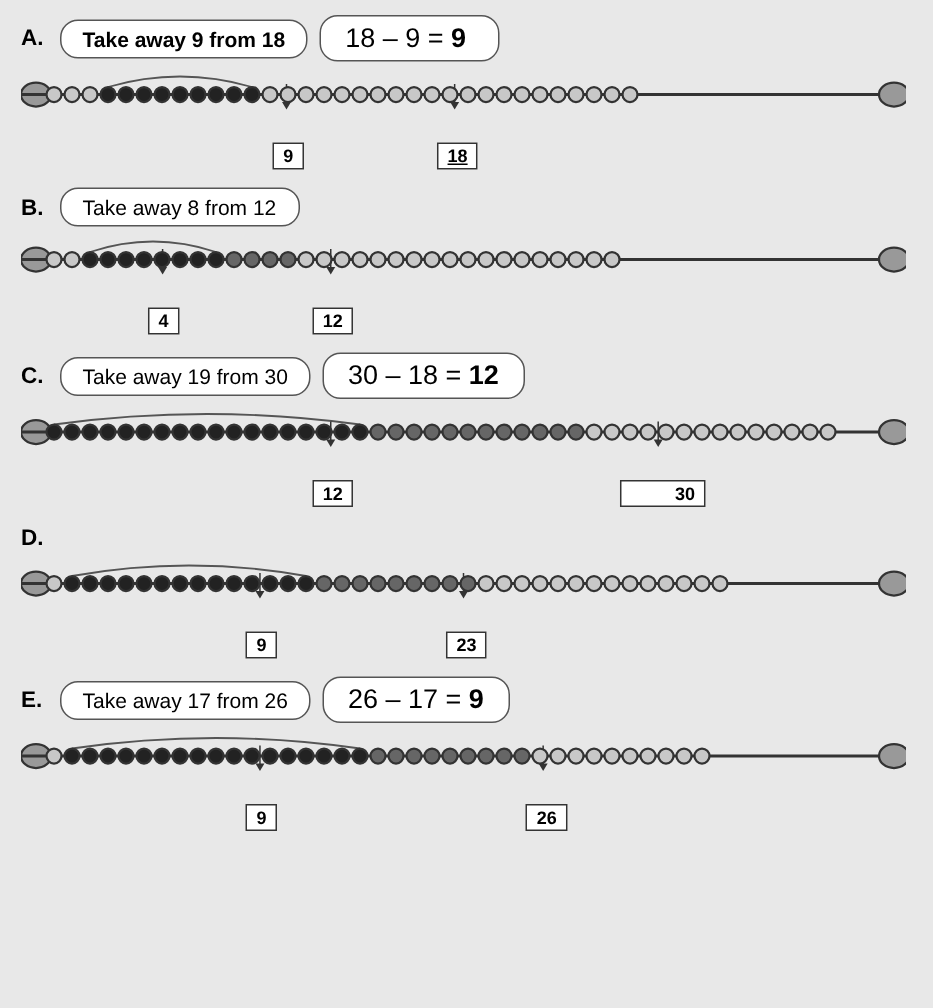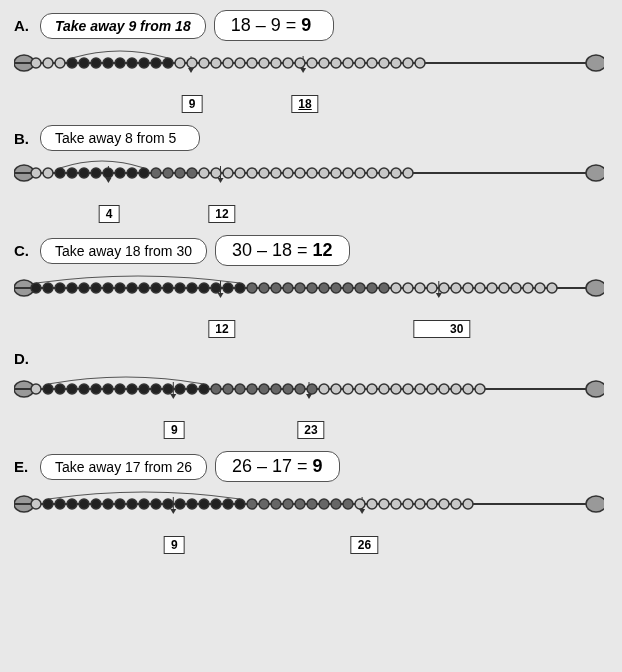--- a/index.html
+++ b/index.html
@@ -27,21 +27,20 @@
     .problem-text-box {
       border: 1.5px solid #555;
       border-radius: 12px;
       padding: 4px 14px;
       font-size: 14px;
       background: white;
       min-width: 160px;
     }
     .problem-text-box.bold-text {
       font-weight: bold;
-      font-style: italic;
     }
     .equation-box {
       border: 1.5px solid #555;
       border-radius: 12px;
       padding: 4px 16px;
       font-size: 18px;
       background: white;
       min-width: 120px;
     }
     .equation-box .eq-answer {
@@ -123,21 +122,21 @@
           <ellipse cx="582" cy="20" rx="10" ry="8" fill="#999" stroke="#333" stroke-width="1.5"></ellipse>
         </svg></div>
       <div class="marker-numbers">
         <div class="num-label" style="left: 30%;">9</div>
         <div class="num-label" style="left: 49%; text-decoration: underline;">18</div>
       </div>
     </div>
     <div class="problem-block">
       <div class="label-row">
         <span class="problem-letter">B.</span>
-        <div class="problem-text-box">Take away 8 from 5</div>
+        <div class="problem-text-box">Take away 8 from 12</div>
       </div>
       <div class="bead-svg-container"><svg width="590" height="52">
           <ellipse cx="10" cy="20" rx="10" ry="8" fill="#999" stroke="#333" stroke-width="1.5"></ellipse>
           <line x1="0" y1="20" x2="590" y2="20" stroke="#333" stroke-width="2"></line>
           <path d="M 46 15 Q 88 1 130 15" fill="none" stroke="#555" stroke-width="1.2"></path>
           <line x1="94.4" y1="13" x2="94.4" y2="27" stroke="#333" stroke-width="1"></line>
           <polygon points="91.4,25 97.4,25 94.4,30" fill="#333"></polygon>
           <line x1="206.5" y1="13" x2="206.5" y2="27" stroke="#333" stroke-width="1"></line>
           <polygon points="203.5,25 209.5,25 206.5,30" fill="#333"></polygon>
           <circle cx="22" cy="20" r="5" stroke="#333" stroke-width="1.5" fill="#c8c8c8"></circle>
@@ -175,21 +174,21 @@
           <ellipse cx="582" cy="20" rx="10" ry="8" fill="#999" stroke="#333" stroke-width="1.5"></ellipse>
         </svg></div>
       <div class="marker-numbers">
         <div class="num-label" style="left: 16%;">4</div>
         <div class="num-label" style="left: 35%;">12</div>
       </div>
     </div>
     <div class="problem-block">
       <div class="label-row">
         <span class="problem-letter">C.</span>
-        <div class="problem-text-box">Take away 18 from 30</div>
+        <div class="problem-text-box">Take away 19 from 30</div>
         <div class="equation-box">30 – 18 = <span class="eq-answer">12</span></div>
       </div>
       <div class="bead-svg-container"><svg width="590" height="52">
           <ellipse cx="10" cy="20" rx="10" ry="8" fill="#999" stroke="#333" stroke-width="1.5"></ellipse>
           <line x1="0" y1="20" x2="590" y2="20" stroke="#333" stroke-width="2"></line>
           <path d="M 22 15 Q 124 1 226 15" fill="none" stroke="#555" stroke-width="1.2"></path>
           <line x1="206.5" y1="13" x2="206.5" y2="27" stroke="#333" stroke-width="1"></line>
           <polygon points="203.5,25 209.5,25 206.5,30" fill="#333"></polygon>
           <line x1="424.8" y1="13" x2="424.8" y2="27" stroke="#333" stroke-width="1"></line>
           <polygon points="421.8,25 427.8,25 424.8,30" fill="#333"></polygon>

